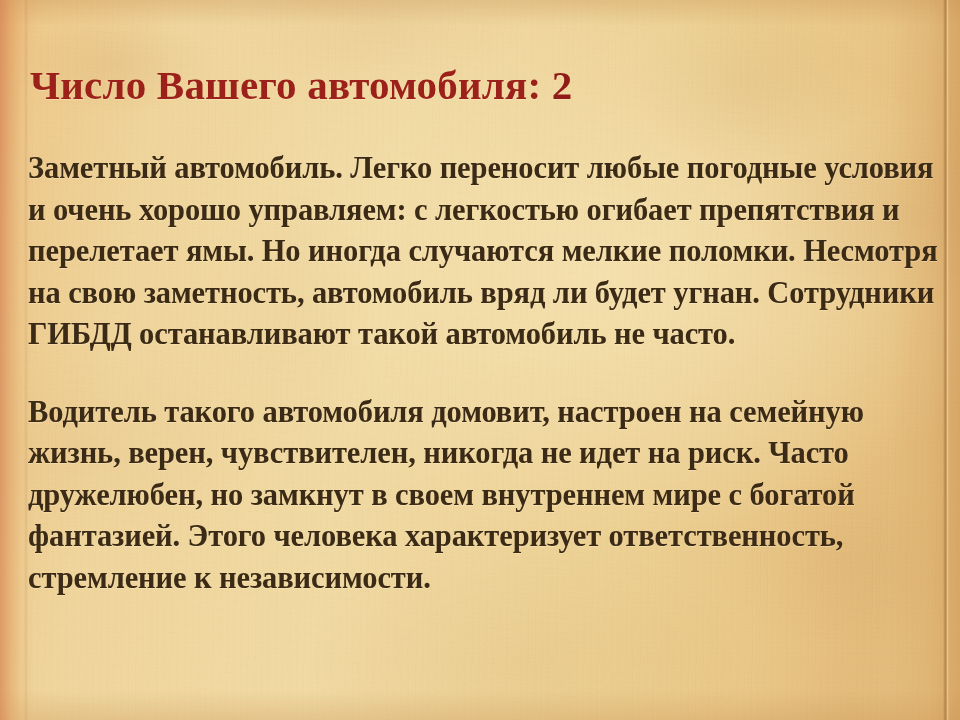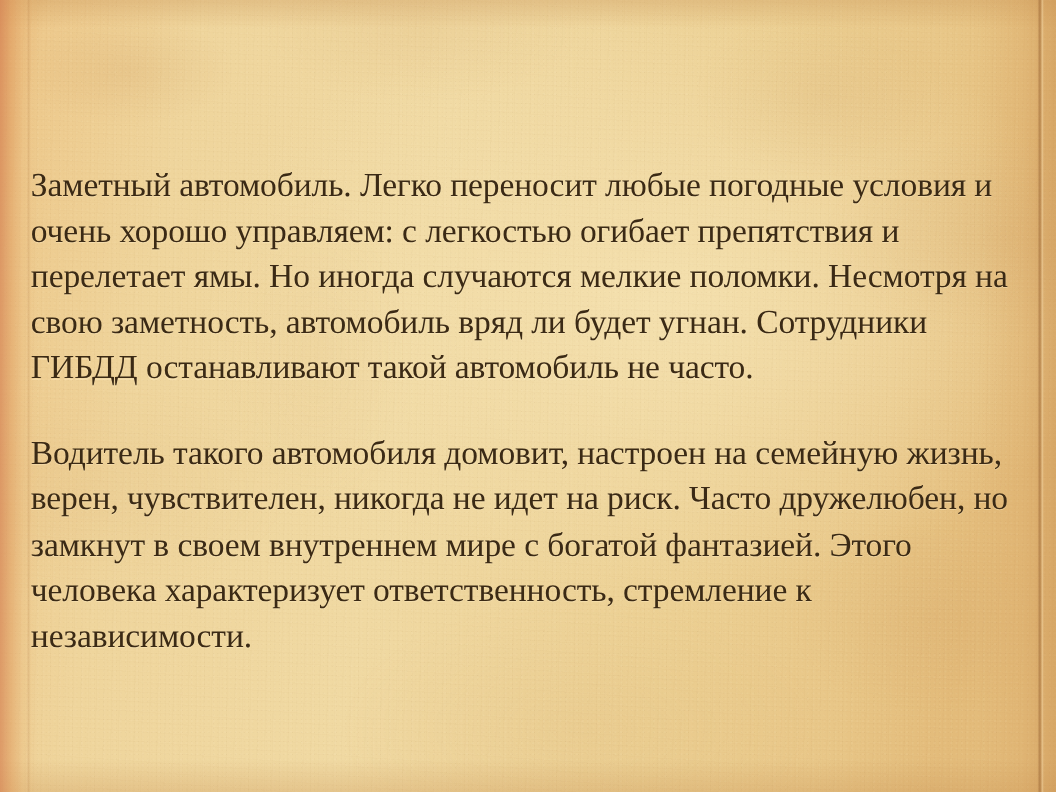--- a/index.html
+++ b/index.html
@@ -153,21 +153,21 @@
 
   .body-block {
     position: absolute;
     left: 28px;
     top: 148px;
     width: 912px;
   }
   .para {
     margin: 0;
     font-size: 30.5px;
-    font-weight: normal;
+    font-weight: bold;
     line-height: 41.5px;
     color: #3b2a15;
     letter-spacing: -0.1px;
     text-shadow: 0 1px 0 rgba(255,238,198,.40);
   }
   .para + .para {
     margin-top: 36px;
   }
 </style>
 </head>
@@ -181,20 +181,21 @@
   <div class="bg-grain"></div>
   <div class="edge-top"></div>
   <div class="edge-bottom"></div>
   <div class="edge-left"></div>
   <div class="edge-right"></div>
   <div class="crease-left"></div>
   <div class="crease-right"></div>
 
   <div class="content">
 
+    <h1 class="slide-title"><span>Число Вашего автомобиля: </span><span class="num">2</span></h1>
 
     <div class="body-block">
       <p class="para">Заметный автомобиль. Легко переносит любые погодные условия и очень хорошо управляем: с легкостью огибает препятствия и перелетает ямы. Но иногда случаются мелкие поломки. Несмотря на свою заметность, автомобиль вряд ли будет угнан. Сотрудники ГИБДД останавливают такой автомобиль не часто.</p>
       <p class="para">Водитель такого автомобиля домовит, настроен на семейную жизнь, верен, чувствителен, никогда не идет на риск. Часто дружелюбен, но замкнут в своем внутреннем мире с богатой фантазией. Этого человека характеризует ответственность, стремление к независимости.</p>
     </div>
 
   </div>
 </div>
 
 </body></html>

